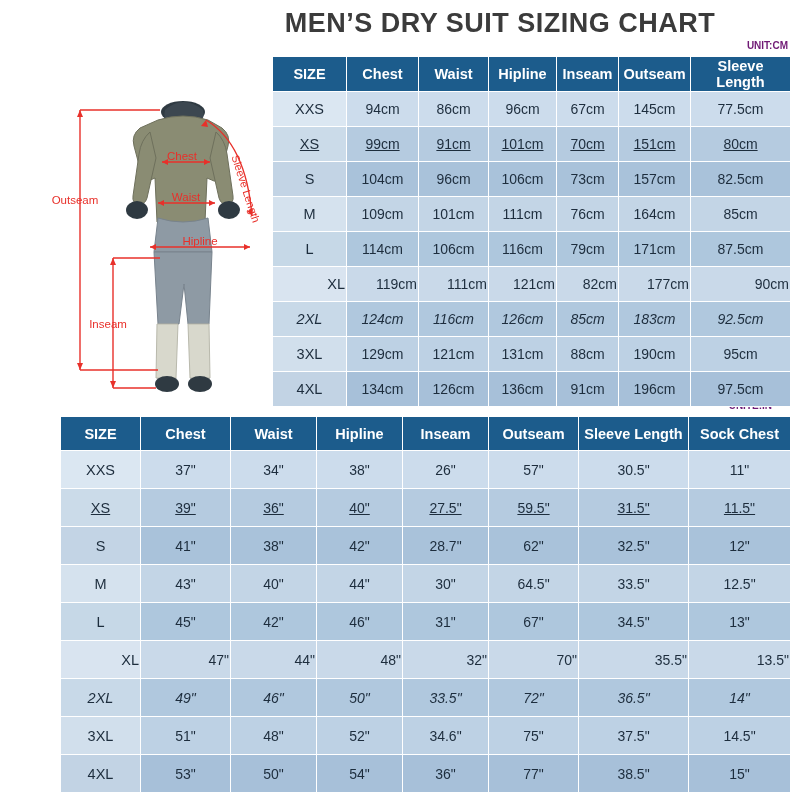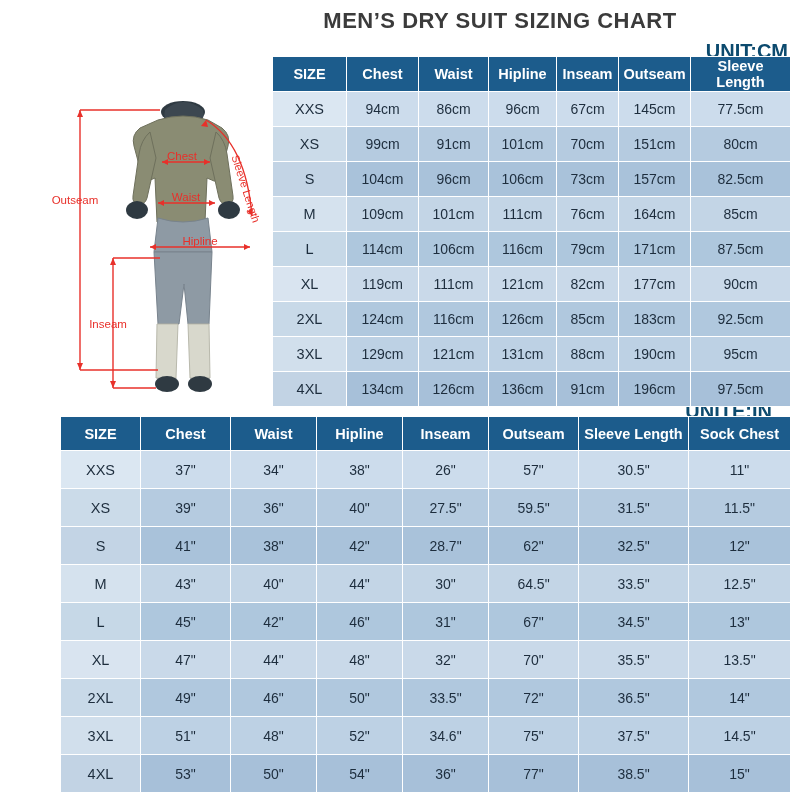--- a/index.html
+++ b/index.html
@@ -15,32 +15,32 @@
     width: 800px; height: 800px;
     background: #ffffff;
   }
 
   
   .title {
     position: absolute;
     top: 8px; left: 210px;
     width: 580px;
     text-align: center;
-    font-size: 22px;
+    font-size: 27px;
     font-weight: bold;
     color: #3b3b3b;
     letter-spacing: 0.5px;
     white-space: nowrap;
   }
 
   .unit-label {
     position: absolute;
-    font-size: 20px;
+    font-size: 10px;
     font-weight: bold;
-    color: #0c4a6e;
+    color: #701a75;
   }
   .unit-cm { top: 40px; right: 12px; }
   .unit-in { top: 400px; right: 28px; }
 
   
   .figure {
     position: absolute;
     top: 40px; left: 10px;
     width: 260px; height: 380px;
   }
@@ -94,26 +94,26 @@
     color: #ffffff;
     font-size: 14.5px;
     font-weight: bold;
     height: 34px;
   }
   .table-in td { height: 38px; font-size: 14px; }
   .table-in .sz { font-size: 14.5px; }
 
   
   .r0 td { background: #ccdcec; text-align: center; }
-  .r1 td { background: #b5cbe0; }
+  .r1 td { background: #b5cbe0; text-decoration: underline; }
   .r2 td { background: #a9c2da; }
   .r3 td { background: #c3d5e6; }
   .r4 td { background: #aec7dd; }
-  .r5 td { background: #c9d9e9; }
-  .r6 td { background: #b0c8de; }
+  .r5 td { background: #c9d9e9; text-align: right; }
+  .r6 td { background: #b0c8de; font-style: italic; }
   .r7 td { background: #bdd1e4; }
   .r8 td { background: #a7c0d9; text-align: center; }
 
   
   .table-cm td.sz, .table-in td.sz { background-image: linear-gradient(rgba(255,255,255,0.30), rgba(255,255,255,0.30)); }
 </style>
 </head>
 <body>
 
 <div id="page">

